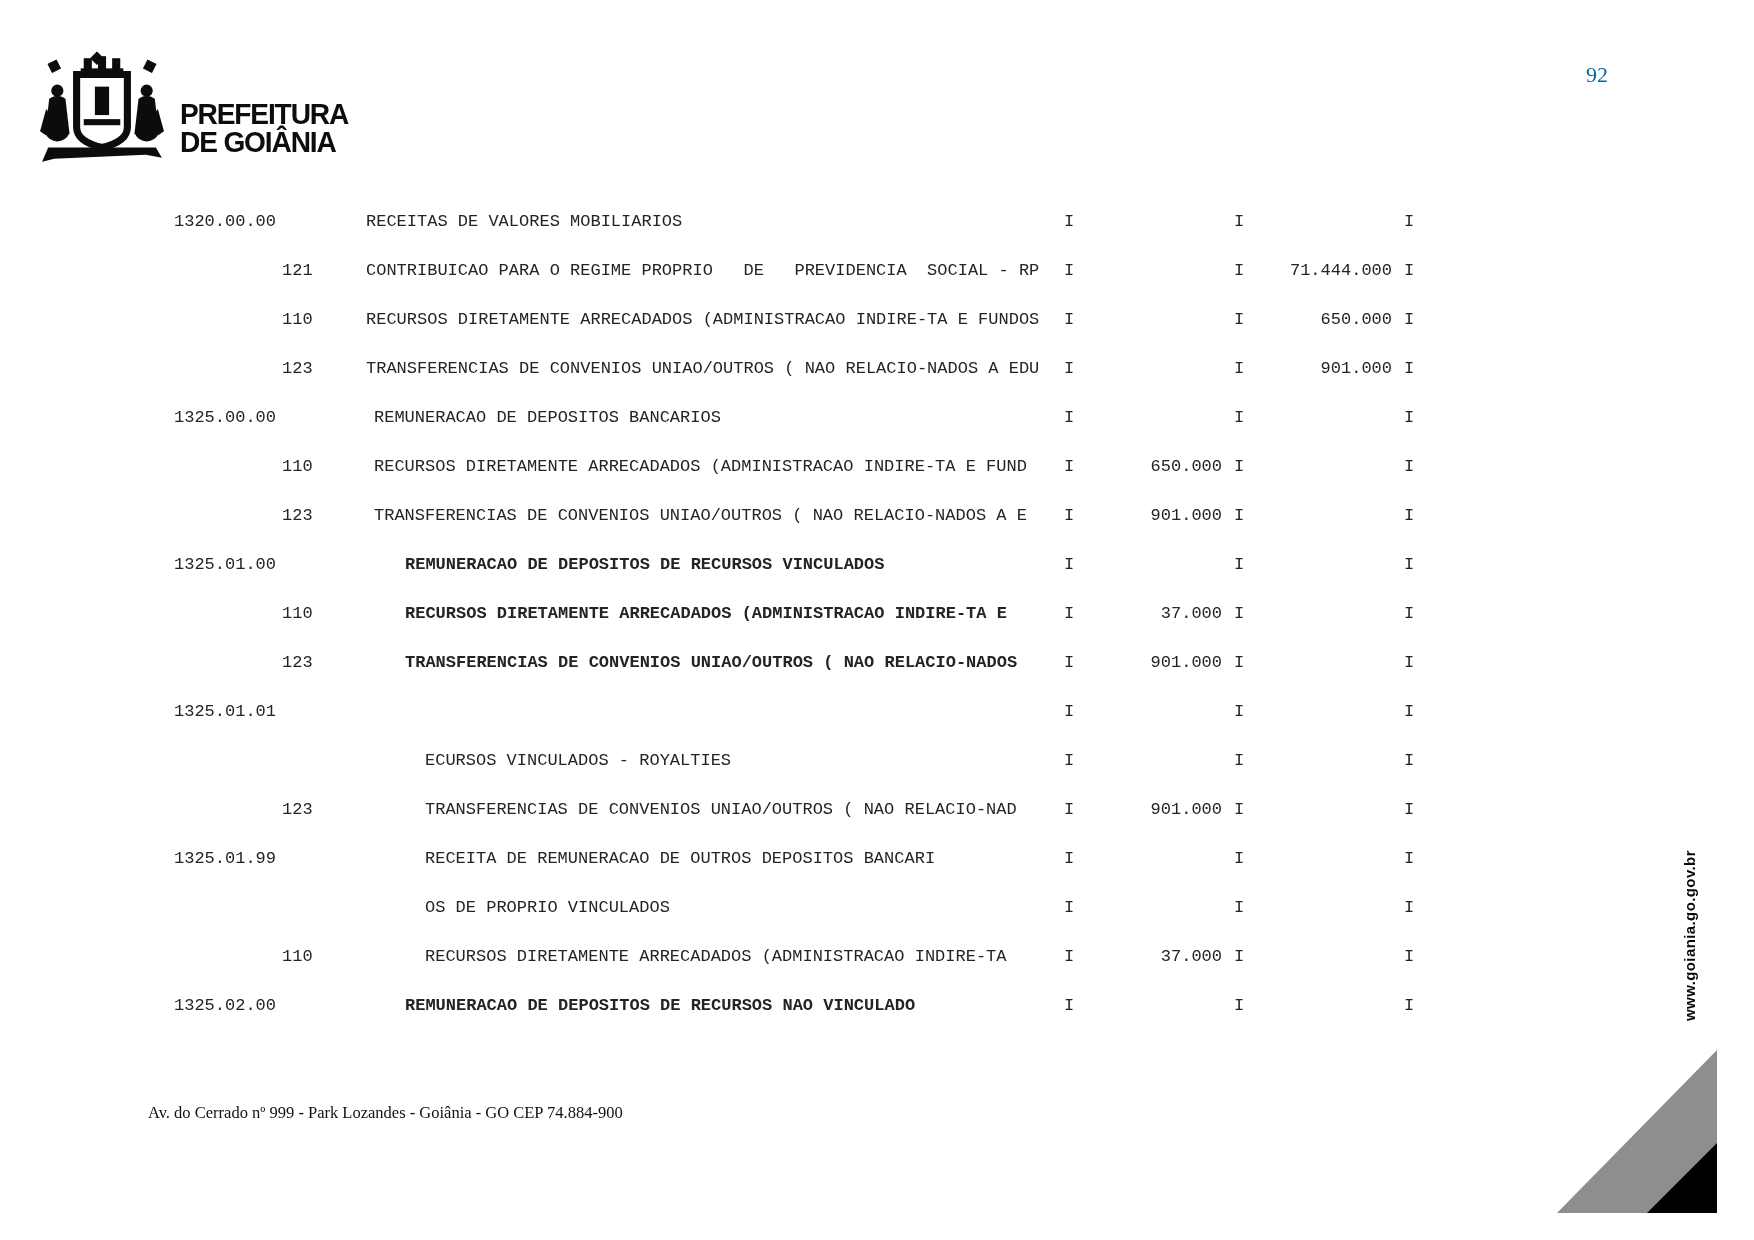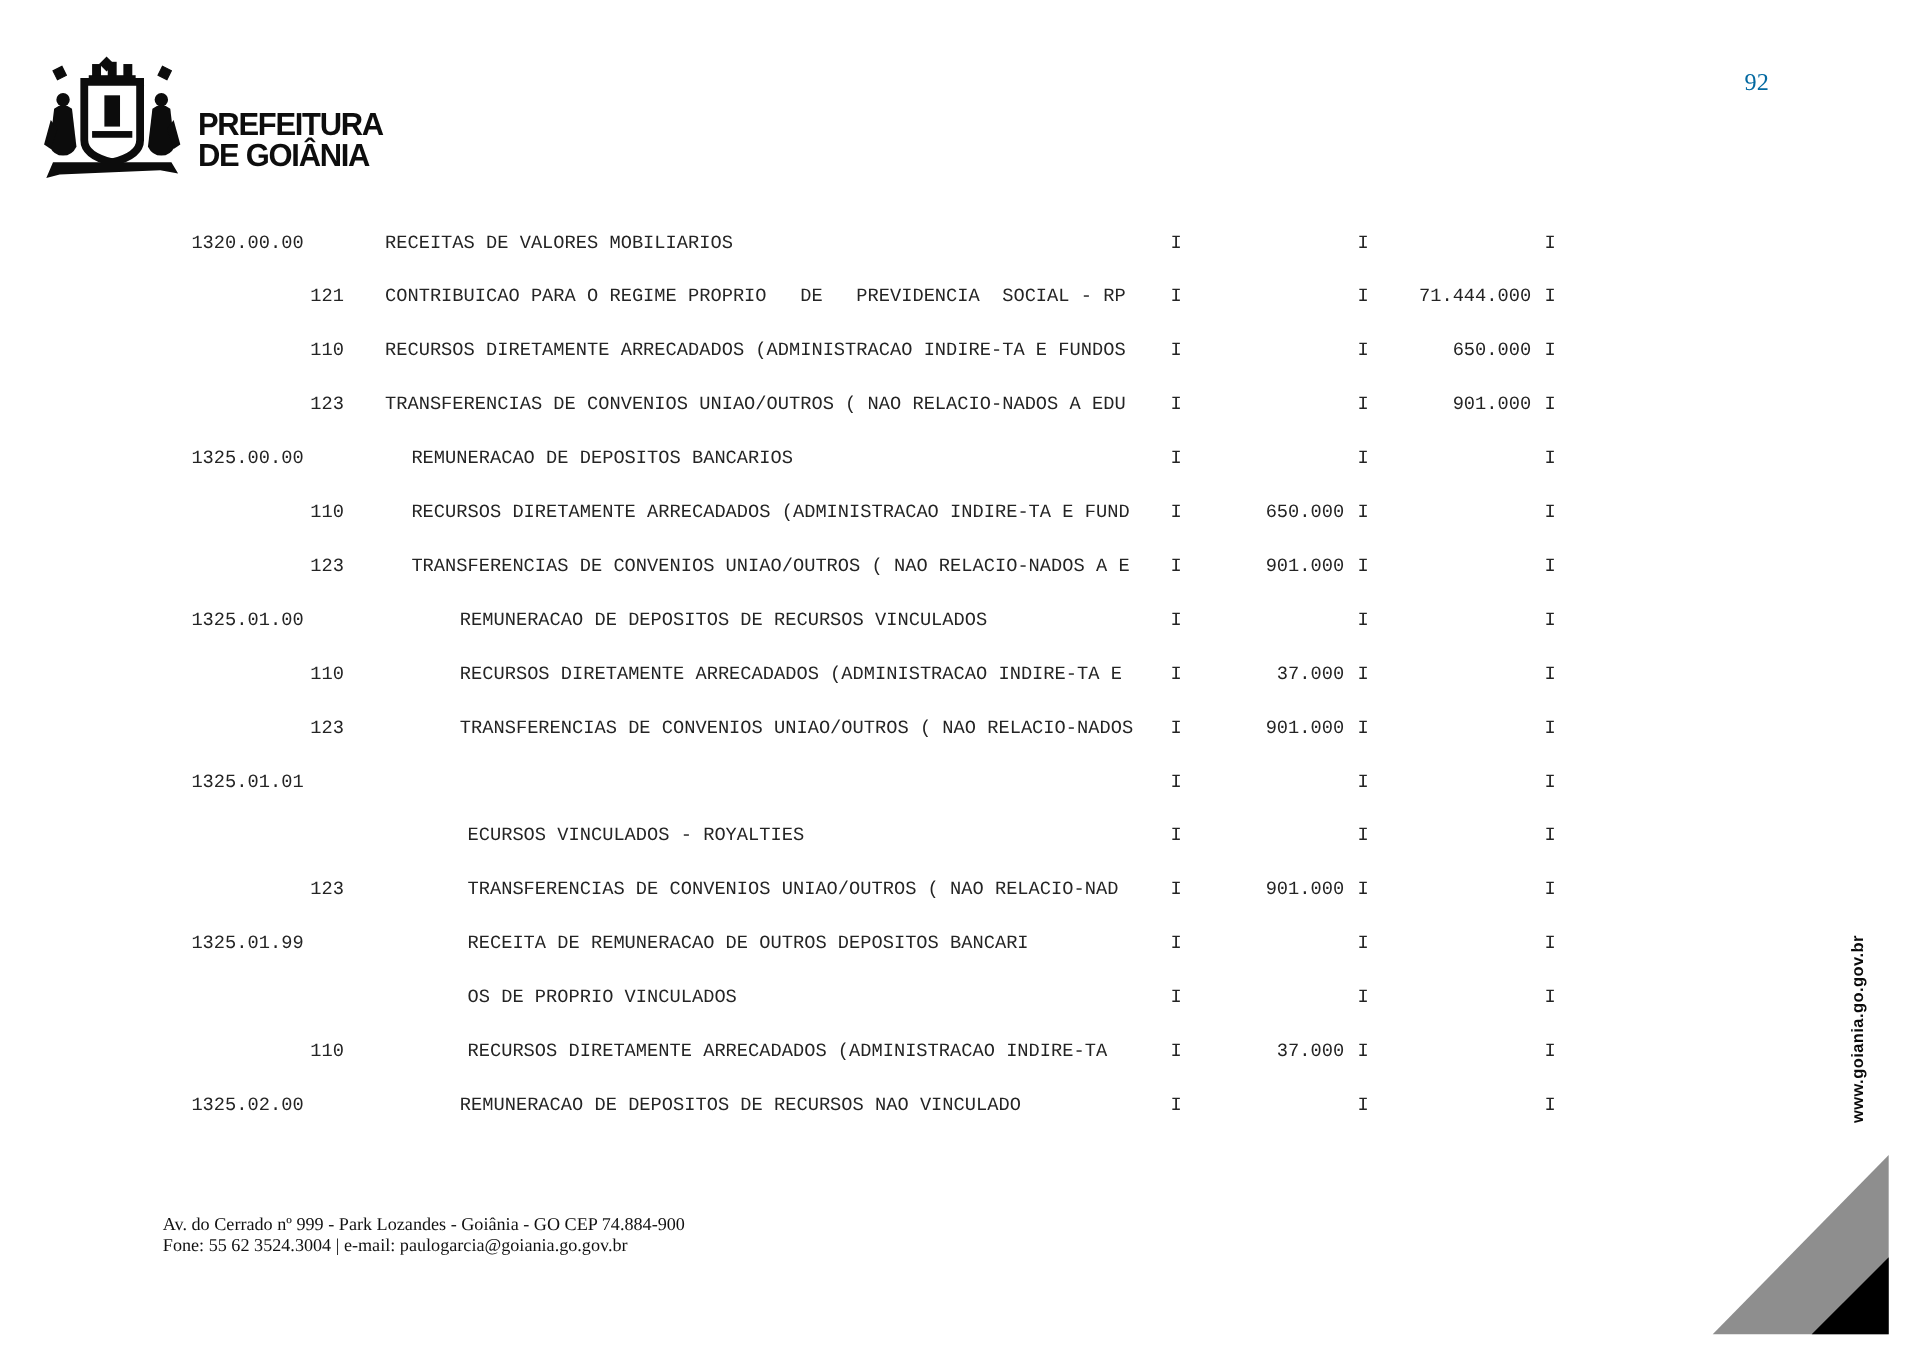--- a/index.html
+++ b/index.html
@@ -16,22 +16,22 @@
            font-family:"Liberation Serif",serif;font-size:22px;color:#0369a1;}
 
   
   .report{position:absolute;left:150px;top:212px;width:1260px;height:830px;
           font-family:"Liberation Mono","DejaVu Sans Mono",monospace;
           font-size:17px;line-height:19px;color:#242424;margin-left:24px;}
   .rrow{position:absolute;left:0;width:1260px;height:20px;white-space:pre;}
   .rrow span{position:absolute;top:0;white-space:pre;}
   .code-main{left:0;}
   .code-sub{left:108px;}
-  .desc.ind0{left:176px;text-align:center;} .desc.ind1{left:200px;}
-  .desc.ind2{left:244px;} .desc.ind3{left:251px;}
+  .desc.ind0{left:192px;text-align:center;} .desc.ind1{left:200px;}
+  .desc.ind2{left:231px;font-weight:bold;} .desc.ind3{left:251px;}
   .val{text-align:right;display:inline-block;}
   .v1{left:720px;width:158px;} .v2{left:900px;width:148px;} .v3{left:1070px;width:148px;}
   .sep1{left:890px;} .sep2{left:1060px;} .sep3{left:1230px;}
 
   
   .footer{position:absolute;left:148px;top:1104px;
           font-family:"Liberation Serif",serif;font-size:16.5px;line-height:18.5px;color:#111;}
 
   
   .site-vert{position:absolute;left:1681px;top:837px;height:184px;
@@ -244,21 +244,20 @@
     <span class="sep sep1">I</span>
     <span class="val v2"></span>
     <span class="sep sep2">I</span>
     <span class="val v3"></span>
     <span class="sep sep3">I</span>
   </div>
   </div>
 
 <div class="footer">
   <div>Av. do Cerrado nº 999 - Park Lozandes - Goiânia - GO CEP 74.884-900</div>
-  <div>Fone: 55 62 3524.3004 | e-mail: paulogarcia@goiania.go.gov.br</div>
 </div>
 
 <span class="site-vert">www.goiania.go.gov.br</span>
 
 <svg class="corner" viewBox="0 0 180 180" aria-hidden="true">
   <polygon points="12,173 172,10 172,173" fill="#8e8e8e"></polygon>
   <polygon points="102,173 172,103 172,173" fill="#000000"></polygon>
 </svg>
 
 </body></html>

